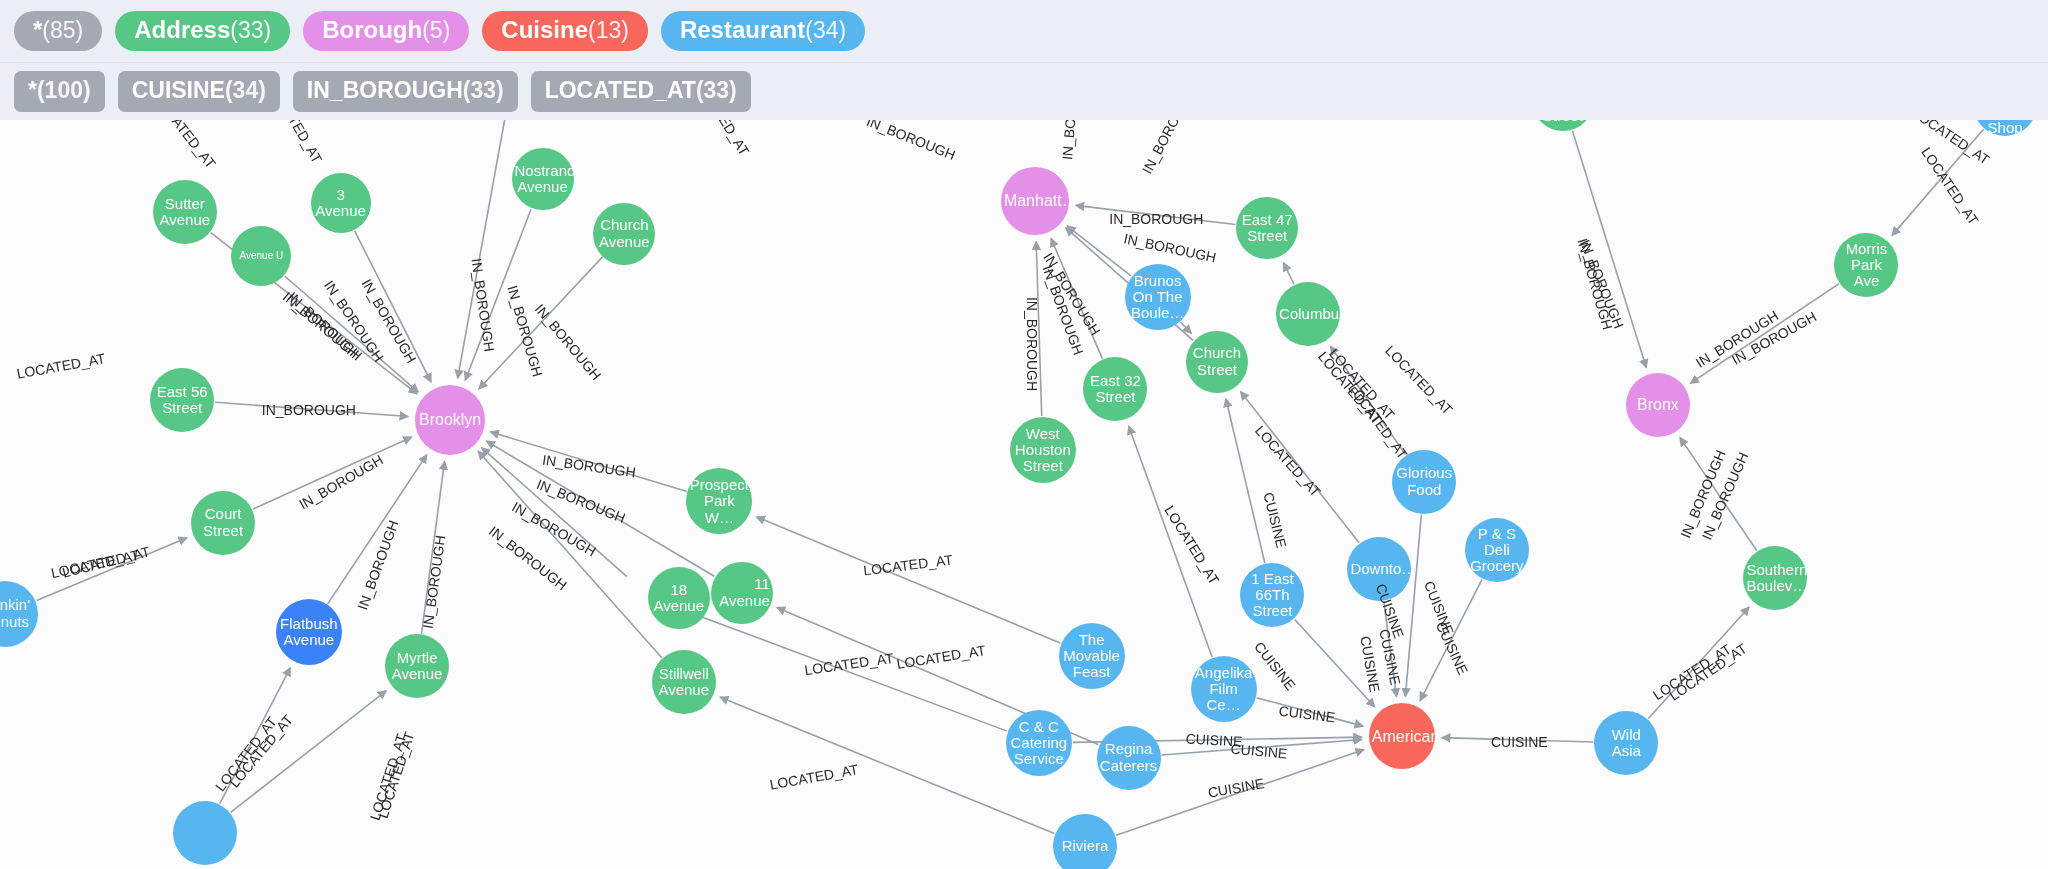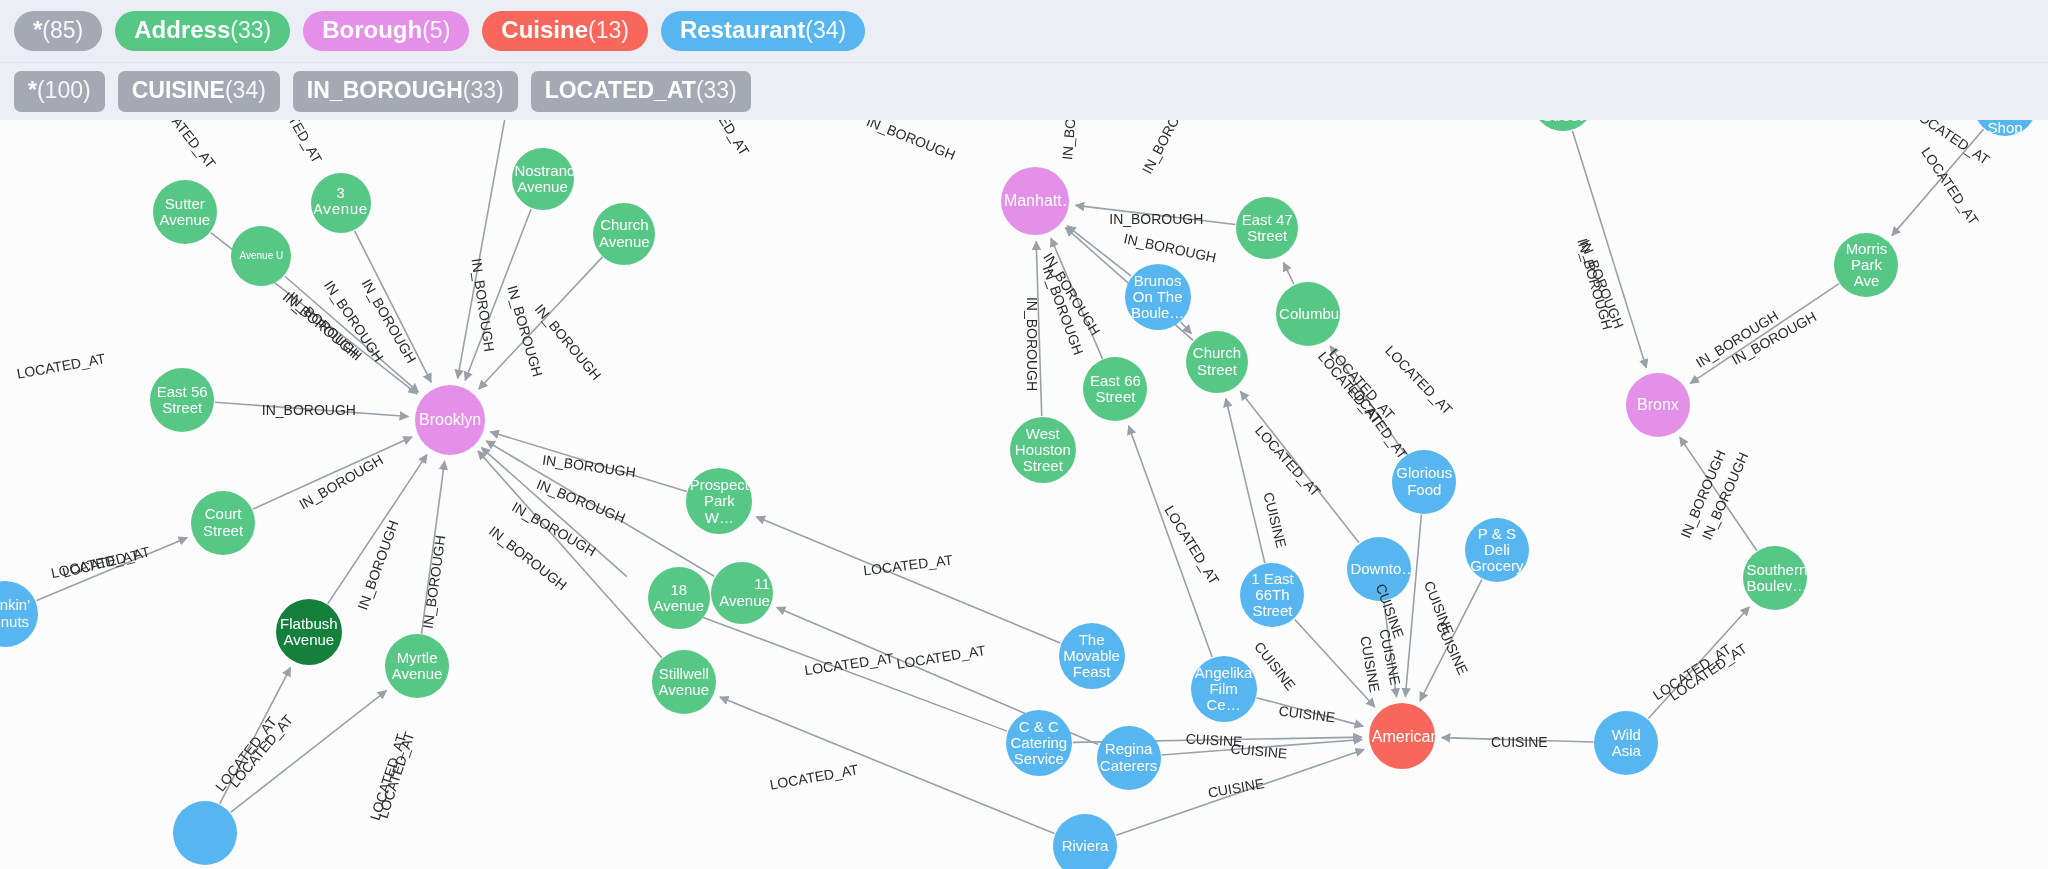--- a/index.html
+++ b/index.html
@@ -39,21 +39,21 @@
     border-radius: 7px;
     padding: 8px 14px 10px;
     background: #a5a9b4;
     color: #ffffff;
     font-size: 23px;
     font-weight: bold;
     line-height: 1;
     white-space: nowrap;
     user-select: none;
   }
-  .chip-rel .cnt { font-weight: normal; opacity: .9; }
+  .chip-rel .cnt { font-weight: bold; opacity: .9; }
 
   
   #canvas { position: absolute; left: 0; top: 120px; width: 2048px; height: 749px; overflow: hidden; }
   #graph-svg { position: absolute; left: 0; top: 0; }
 
   .node {
     position: absolute;
     border-radius: 50%;
     display: flex; align-items: center; justify-content: center;
     text-align: center;
@@ -166,21 +166,21 @@
           <line x1="1839.075824409791" y1="163.58507982634274" x2="1690.306752970247" y2="263.3921783870495" stroke="#9aa0a8" stroke-width="1.6" marker-end="url(#arrow)"></line>
           <line x1="1983.5532774473475" y1="9.172001442129911" x2="1891.9206721076805" y2="115.6403619320283" stroke="#9aa0a8" stroke-width="1.6" marker-end="url(#arrow)"></line>
           <line x1="1756.8551696476775" y1="430.743676672424" x2="1679.8366176891086" y2="317.37929120531714" stroke="#9aa0a8" stroke-width="1.6" marker-end="url(#arrow)"></line>
           <line x1="1648.3698818040764" y1="598.5600422521279" x2="1749.2465033224553" y2="486.97085915657624" stroke="#9aa0a8" stroke-width="1.6" marker-end="url(#arrow)"></line>
         </g>
     </svg>
     <div id="node-layer">
         <div class="node" style="left: 152.8px; top: 60.4px; width: 64px; height: 64px; background: rgb(87, 199, 133); font-size: 15px;">
           <span>Sutter Avenue</span>
         </div>
-        <div class="node" style="left: 310.56px; top: 53.16px; width: 60px; height: 60px; background: rgb(87, 199, 133); font-size: 15px; font-family: Liberation Mono, monospace;">
+        <div class="node" style="left: 310.56px; top: 53.16px; width: 60px; height: 60px; background: rgb(87, 199, 133); font-size: 15px;">
           <span>3 Avenue</span>
         </div>
         <div class="node" style="left: 231.36px; top: 105.96px; width: 60px; height: 60px; background: rgb(87, 199, 133); font-size: 10px;">
           <span>Avenue U</span>
         </div>
         <div class="node" style="left: 511.52px; top: 28.4px; width: 62px; height: 62px; background: rgb(87, 199, 133); font-size: 15px;">
           <span>Nostrand Avenue</span>
         </div>
         <div class="node" style="left: 593.36px; top: 82.52px; width: 62px; height: 62px; background: rgb(87, 199, 133); font-size: 15px;">
           <span>Church Avenue</span>
@@ -190,21 +190,21 @@
         </div>
         <div class="node" style="left: 415.12px; top: 264.64px; width: 70px; height: 70px; background: rgb(228, 143, 232); font-size: 16px;">
           <span>Brooklyn</span>
         </div>
         <div class="node" style="left: 191.08px; top: 370.6px; width: 64px; height: 64px; background: rgb(87, 199, 133); font-size: 15px;">
           <span>Court Street</span>
         </div>
         <div class="node" style="left: -27.72px; top: 460.68px; width: 66px; height: 66px; background: rgb(87, 182, 240); font-size: 15px;">
           <span>Dunkin' Donuts</span>
         </div>
-        <div class="node" style="left: 275.88px; top: 479.16px; width: 66px; height: 66px; background: #15803d; font-size: 15px;">
+        <div class="node" style="left: 275.88px; top: 479.16px; width: 66px; height: 66px; background: #3b82f6; font-size: 15px;">
           <span>Flatbush Avenue</span>
         </div>
         <div class="node" style="left: 385.12px; top: 514.48px; width: 64px; height: 64px; background: rgb(87, 199, 133); font-size: 15px;">
           <span>Myrtle Avenue</span>
         </div>
         <div class="node" style="left: 686.4px; top: 348.48px; width: 66px; height: 66px; background: rgb(87, 199, 133); font-size: 15px;">
           <span>Prospect Park W…</span>
         </div>
         <div class="node" style="left: 619.76px; top: 446.84px; width: 62px; height: 62px; background: rgb(87, 199, 133); font-size: 15px; margin-left: 28px;">
           <span>18 Avenue</span>
@@ -227,21 +227,21 @@
         <div class="node" style="left: 1124.64px; top: 143.88px; width: 66px; height: 66px; background: rgb(87, 182, 240); font-size: 15px;">
           <span>Brunos On The Boule…</span>
         </div>
         <div class="node" style="left: 1276.12px; top: 162.04px; width: 64px; height: 64px; background: rgb(87, 199, 133); font-size: 15px;">
           <span>Columbus</span>
         </div>
         <div class="node" style="left: 1186.04px; top: 210.56px; width: 62px; height: 62px; background: rgb(87, 199, 133); font-size: 15px;">
           <span>Church Street</span>
         </div>
         <div class="node" style="left: 1083.4px; top: 237.28px; width: 64px; height: 64px; background: rgb(87, 199, 133); font-size: 15px;">
-          <span>East 66 Street</span>
+          <span>East 32 Street</span>
         </div>
         <div class="node" style="left: 1009.8px; top: 297px; width: 66px; height: 66px; background: rgb(87, 199, 133); font-size: 15px;">
           <span>West Houston Street</span>
         </div>
         <div class="node" style="left: 1392.28px; top: 329.68px; width: 64px; height: 64px; background: rgb(87, 182, 240); font-size: 15px;">
           <span>Glorious Food</span>
         </div>
         <div class="node" style="left: 1347.4px; top: 416.8px; width: 64px; height: 64px; background: rgb(87, 182, 240); font-size: 15px;">
           <span>Downto…</span>
         </div>

